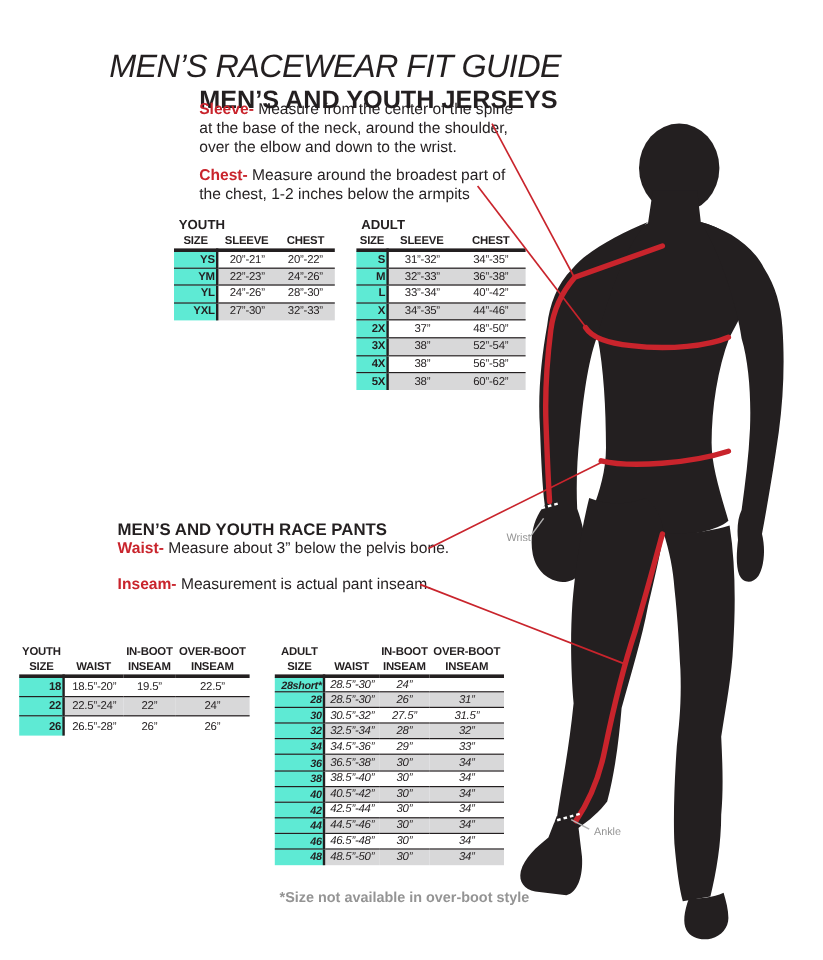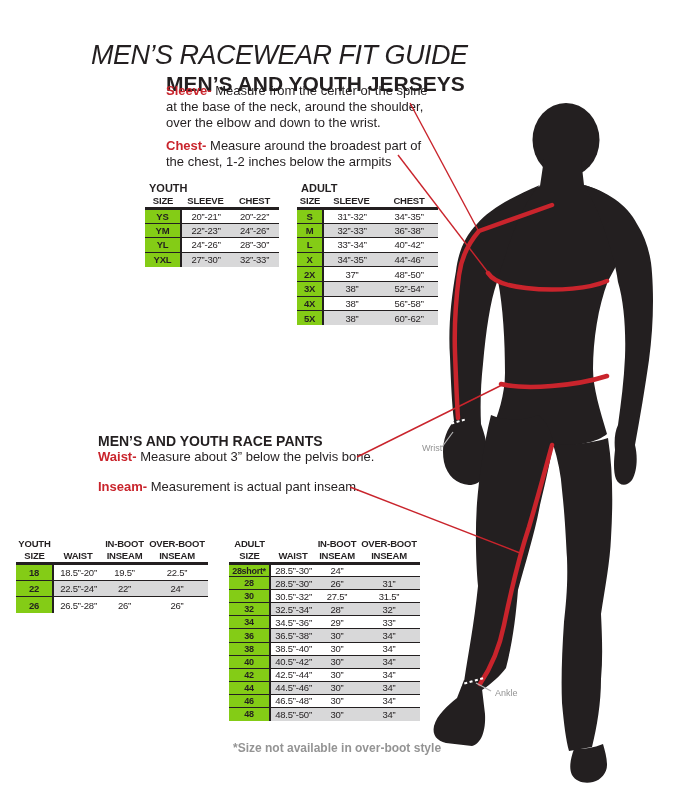--- a/index.html
+++ b/index.html
@@ -29,26 +29,26 @@
   .lbl-yj{left:149px;top:182px;}
   .lbl-aj{left:301px;top:182px;}
 
   table{border-collapse:collapse;table-layout:fixed;font-size:9.5px;letter-spacing:-0.2px;
         color:var(--ink,#2b2828);text-align:center;}
   thead{border-bottom:3px solid var(--ink,#231f20);}
   thead th{font-weight:bold;padding:0 1px 1px 1px;vertical-align:bottom;line-height:11px;font-size:9.5px;}
   tbody tr{border-bottom:1px solid var(--ink,#231f20);}
   tbody tr:last-child{border-bottom:none;}
   tbody td{padding:0 1px;}
-  tbody td:first-child{font-weight:bold;border-right:2px solid var(--ink,#231f20);background:#84cc16;}
+  tbody td:first-child{font-weight:bold;border-right:2px solid var(--ink,#231f20);background:#5eead4;text-align:right;}
   tbody tr:nth-child(even) td:not(:first-child){background:var(--row-shade,#d8d8d9);}
   .t-yj{left:145px;top:195px;} .t-yj tbody tr{height:14.6px;}
   .t-aj{left:297px;top:195px;} .t-aj tbody tr{height:14.6px;}
   .t-yp{left:16px;top:538px;}  .t-yp tbody tr{height:16.6px;}
-  .t-ap{left:229px;top:538px;} .t-ap tbody tr{height:13.1px;}
+  .t-ap{left:229px;top:538px;} .t-ap tbody tr{height:13.1px;font-style:italic;}
   .t-ap tbody td:first-child{font-size:9px;letter-spacing:-0.3px;}
 
   .footnote{left:233px;top:741px;font-size:12px;color:var(--label-gray,#8f8f8f);font-weight:bold;}
 
   .figure-svg{left:330px;top:85px;}
   .sil{fill:var(--silhouette,#231f20);stroke:none;}
   .mline{stroke:var(--accent-red,#c9242c);stroke-width:4.5;fill:none;
          stroke-linecap:round;stroke-linejoin:round;}
   .leader{stroke:var(--accent-red,#c9242c);stroke-width:1.4;fill:none;}
   .dashmark{stroke:#fff;stroke-width:2;fill:none;stroke-dasharray:3 2.5;}

